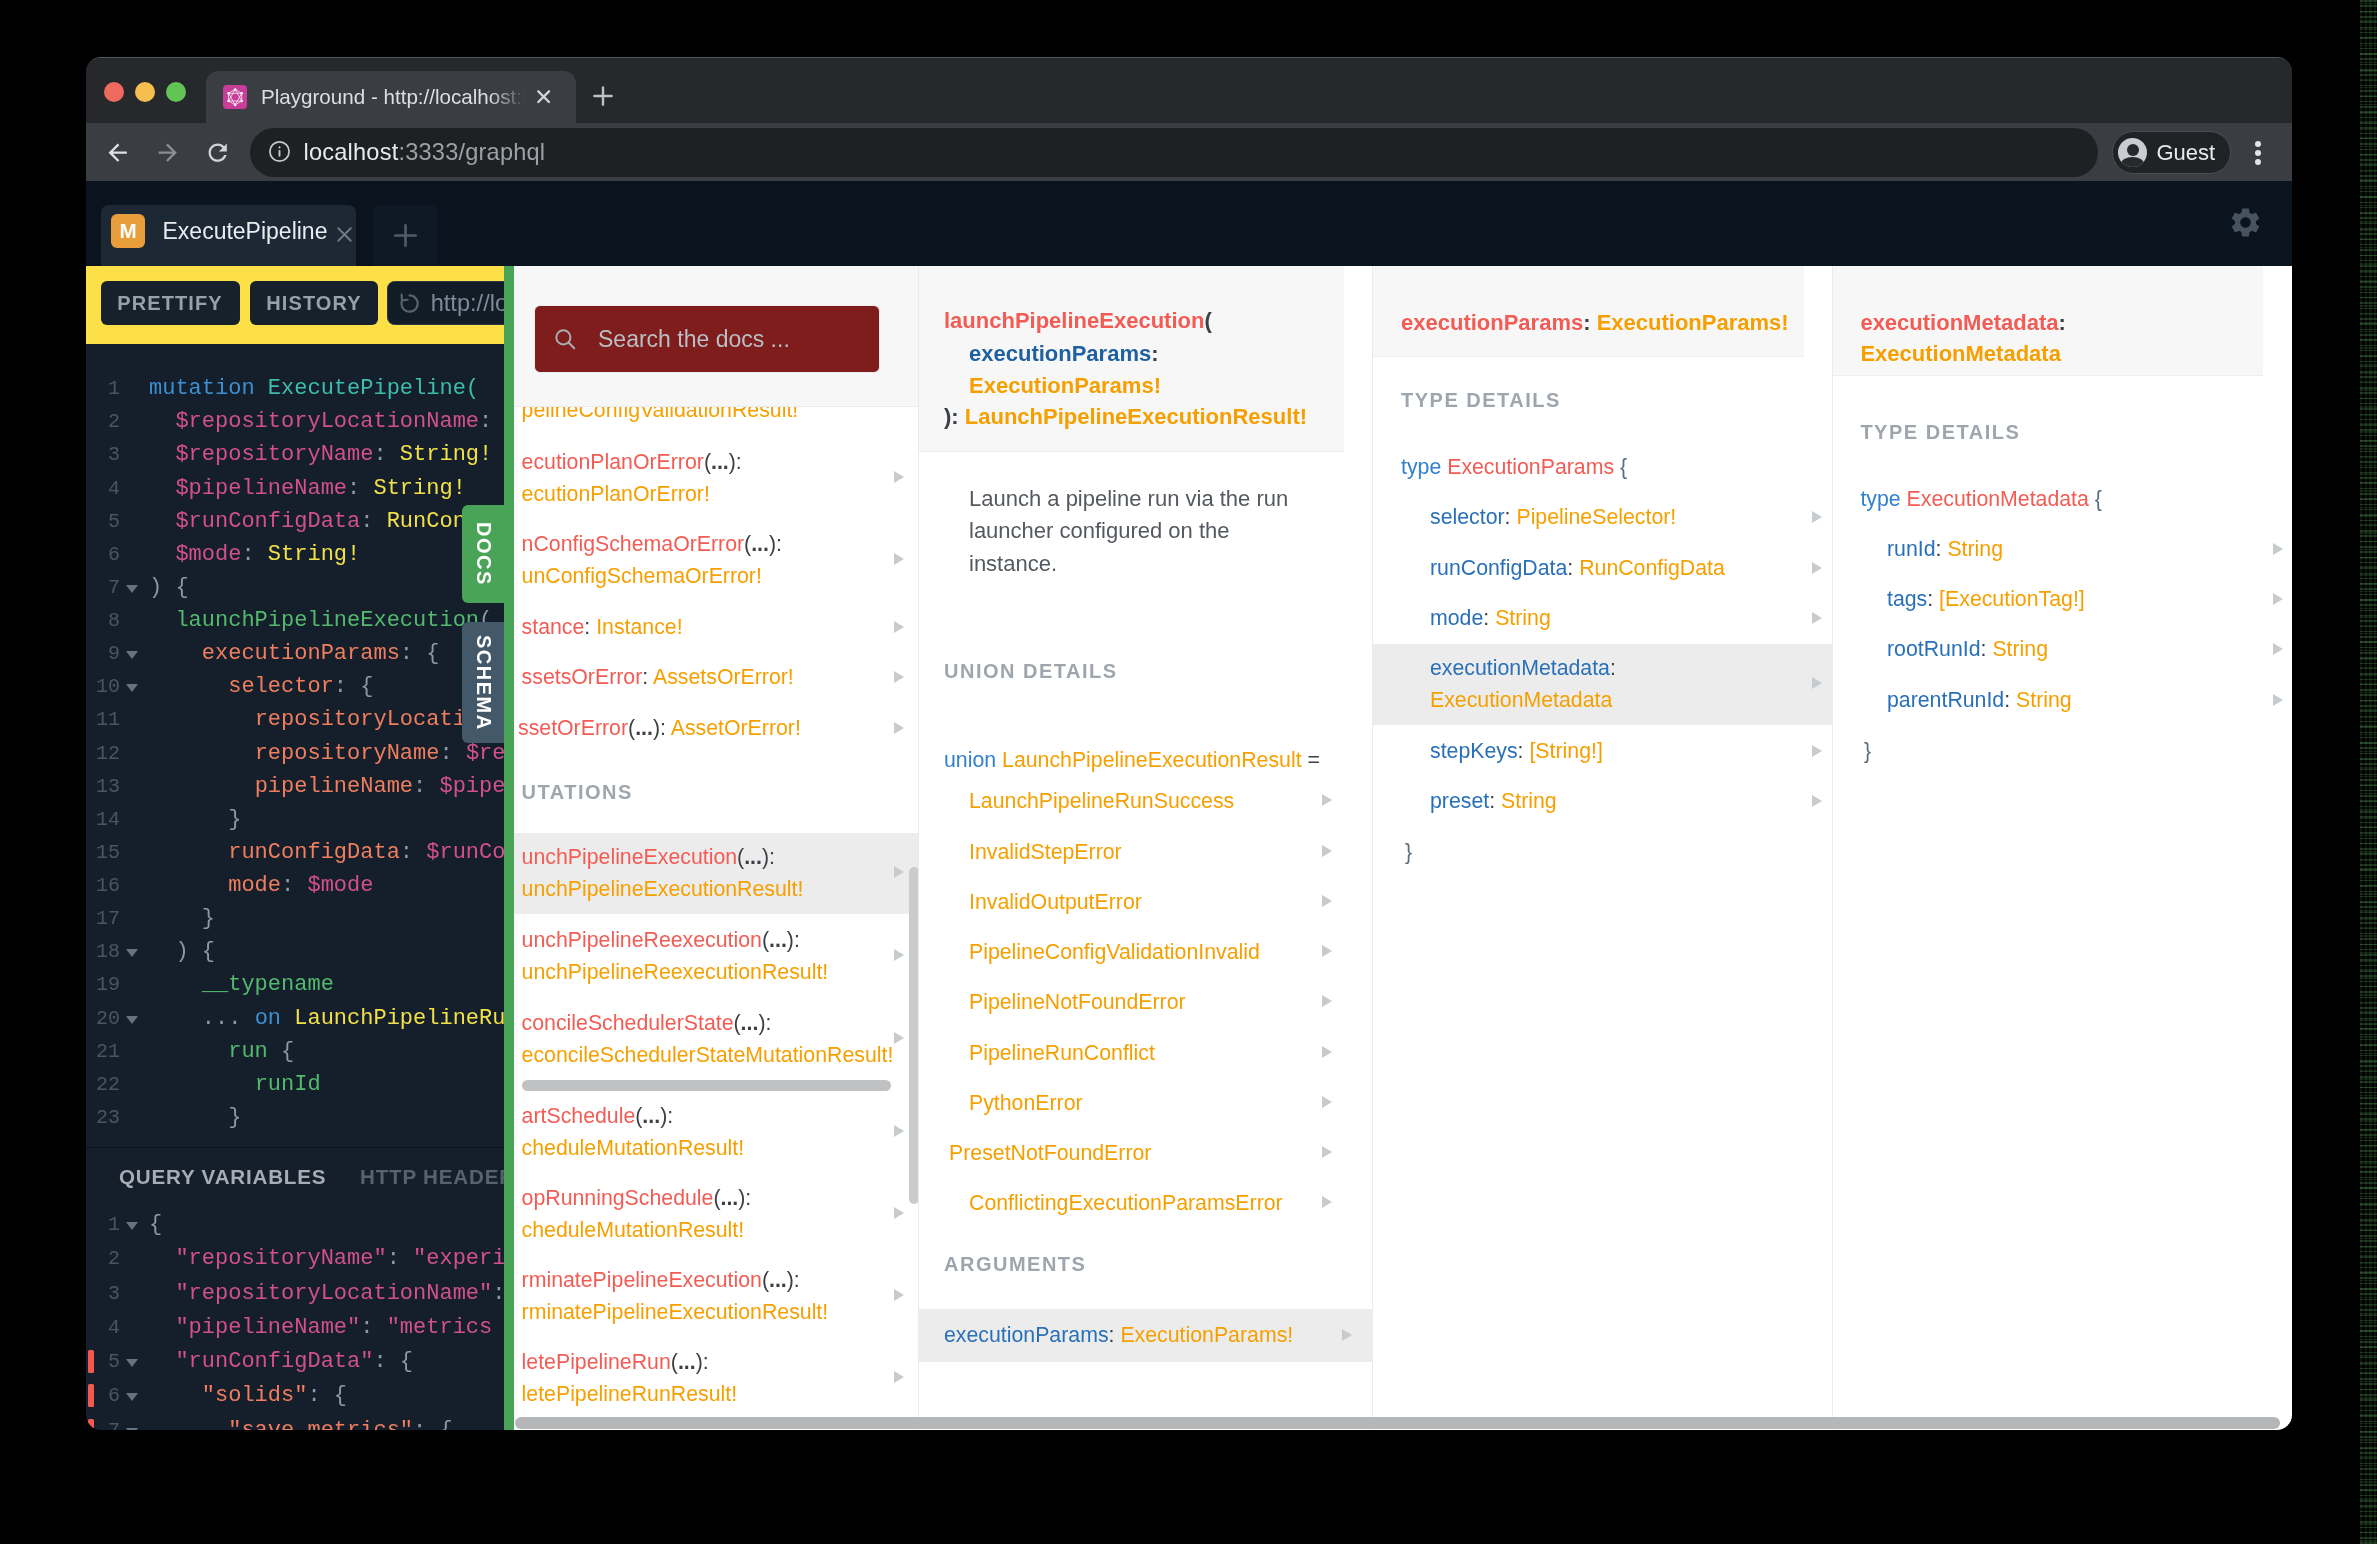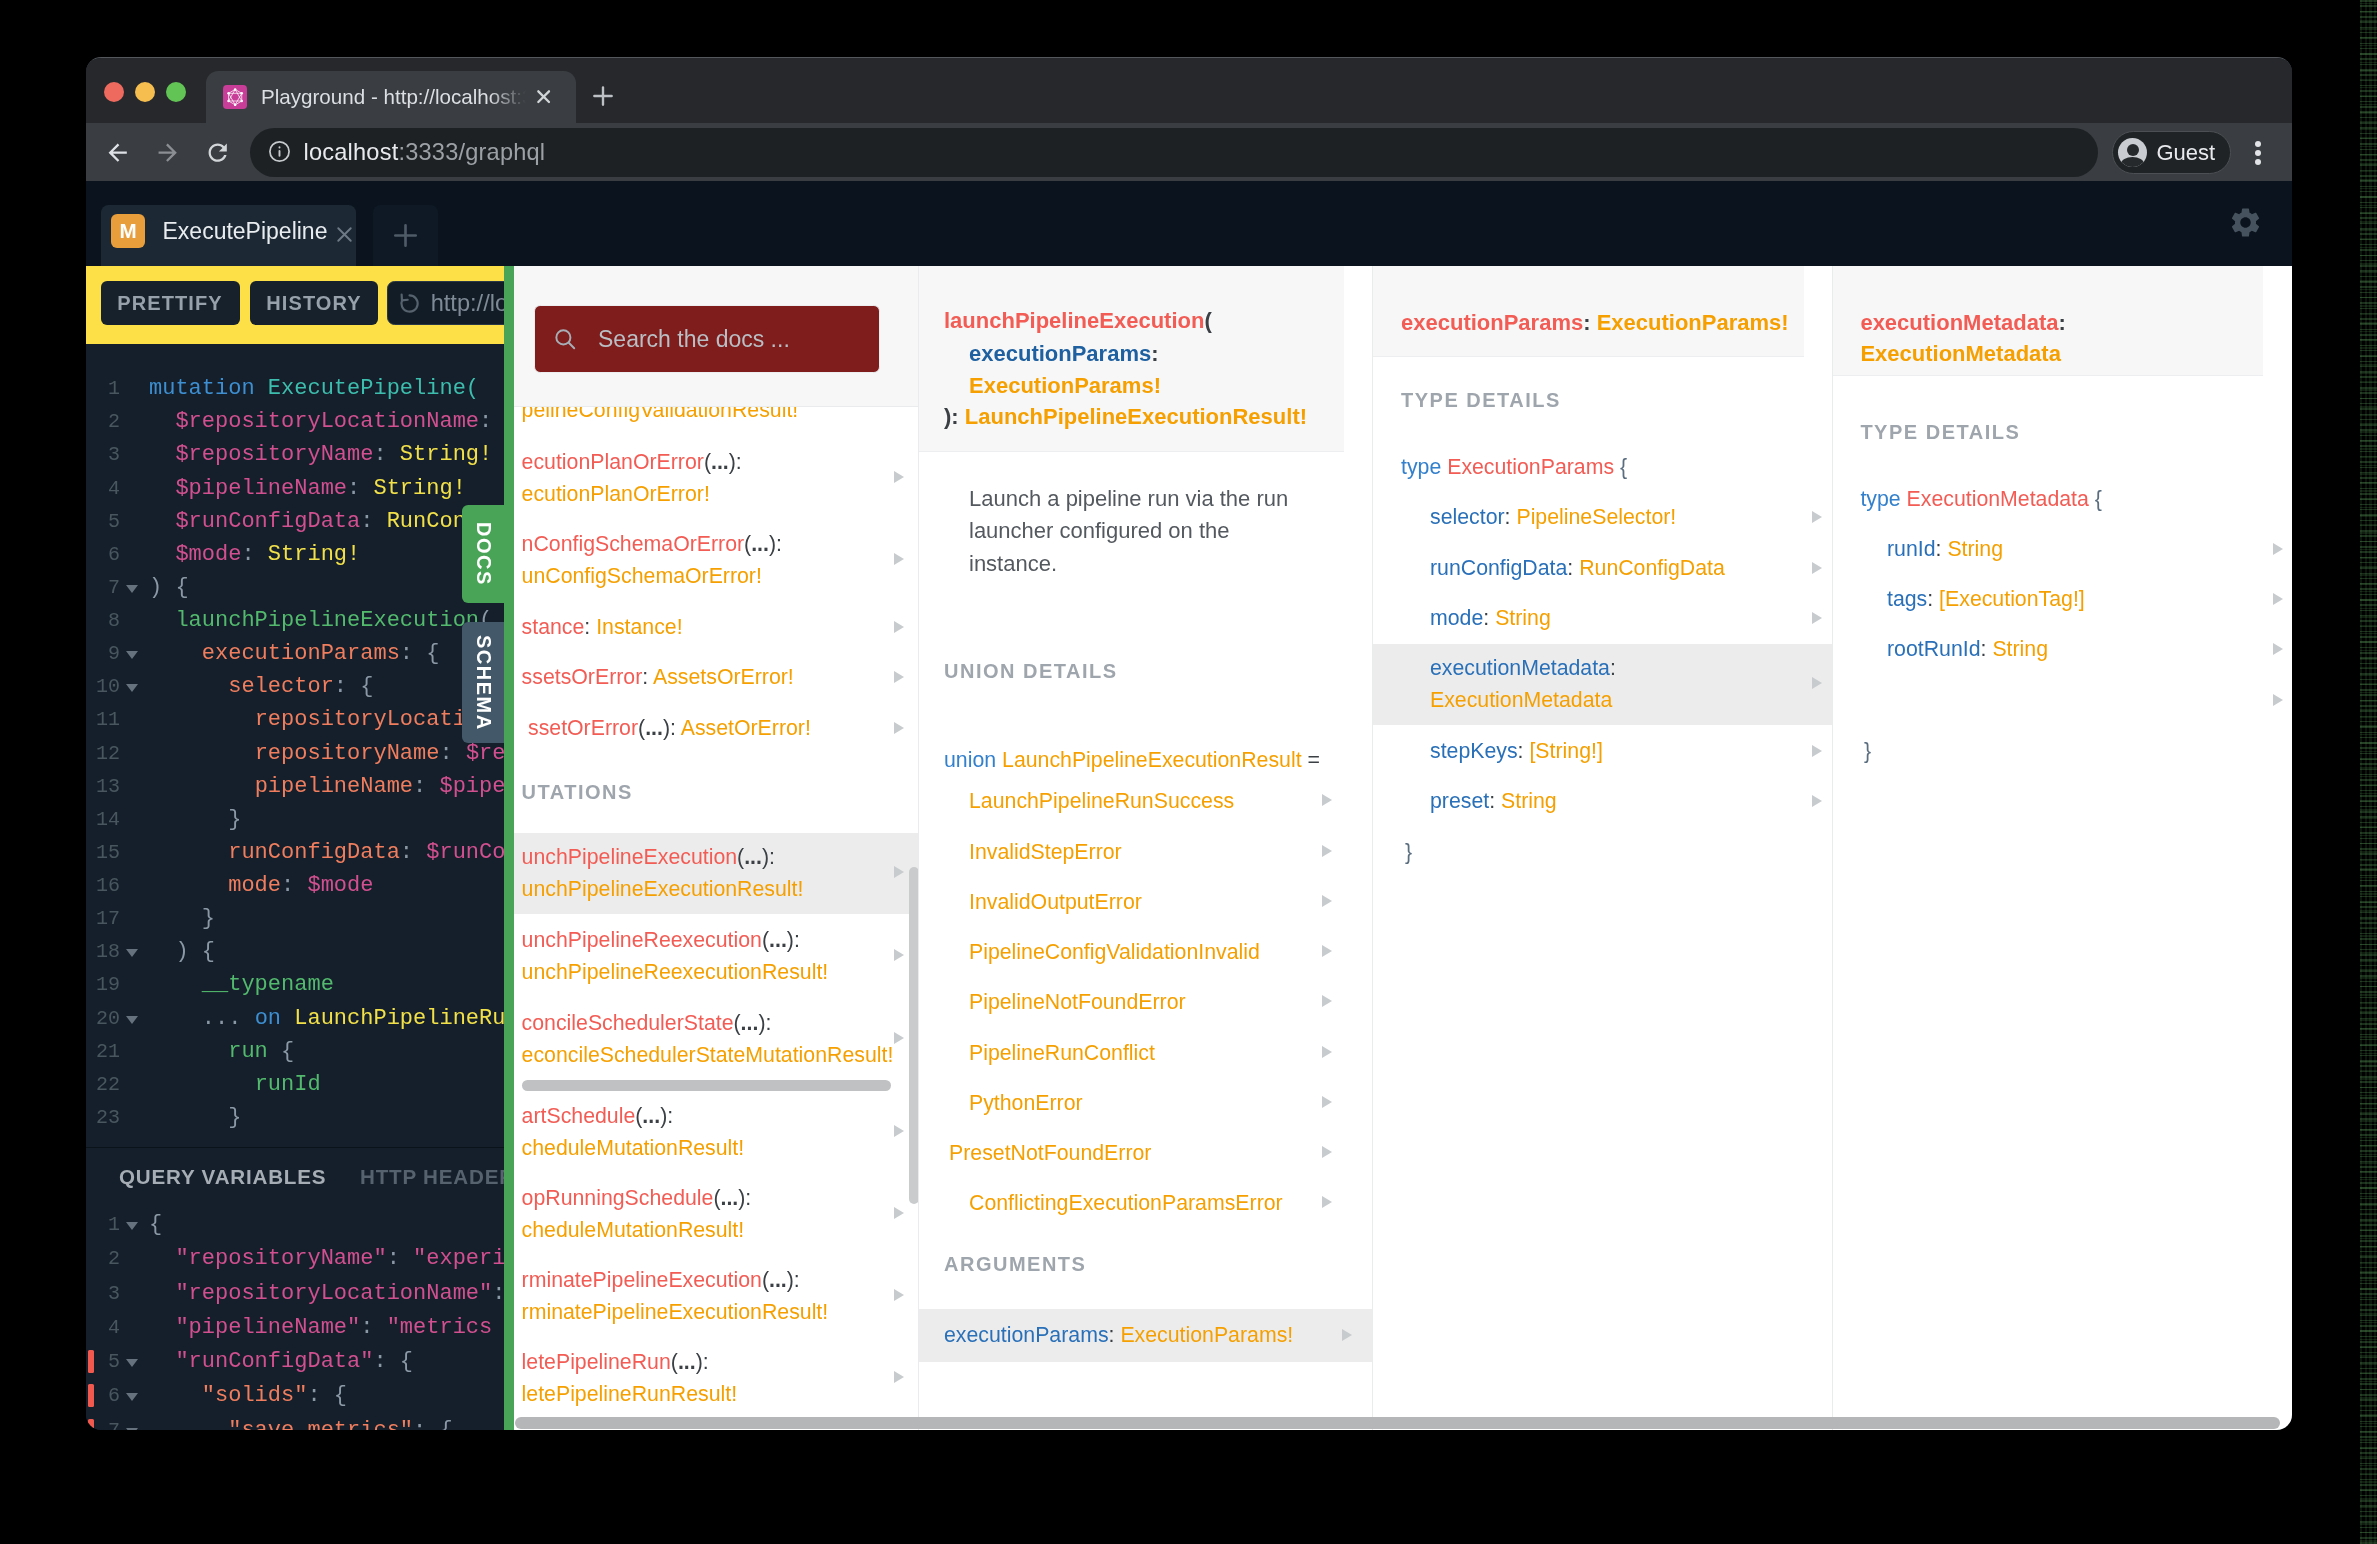--- a/index.html
+++ b/index.html
@@ -347,21 +347,21 @@
           </div>
           <div class="doc-item" style="top: 337px; padding-top: 8.4px; padding-bottom: 8.4px;">
             <div class="doc-line" style="padding-left: 7.6px;"><span class="dl-red">stance</span><span class="dl-blk">: </span><span class="dl-or">Instance!</span></div>
             <span class="chev" style="left: 380px; top: 17.5px;"></span>
           </div>
           <div class="doc-item" style="top: 387px; padding-top: 8.4px; padding-bottom: 8.4px;">
             <div class="doc-line" style="padding-left: 7.6px;"><span class="dl-red">ssetsOrError</span><span class="dl-blk">: </span><span class="dl-or">AssetsOrError!</span></div>
             <span class="chev" style="left: 380px; top: 17.5px;"></span>
           </div>
           <div class="doc-item" style="top: 438px; padding-top: 8.4px; padding-bottom: 8.4px;">
-            <div class="doc-line" style="padding-left: 14px;"><span class="dl-red">ssetOrError</span><span class="dl-blk">(</span><span class="dl-dots">...</span><span class="dl-blk">): </span><span class="dl-or">AssetOrError!</span></div>
+            <div class="doc-line" style="padding-left: 4px;"><span class="dl-red">ssetOrError</span><span class="dl-blk">(</span><span class="dl-dots">...</span><span class="dl-blk">): </span><span class="dl-or">AssetOrError!</span></div>
             <span class="chev" style="left: 380px; top: 17.5px;"></span>
           </div>
           <div class="sec-hdr" style="left: 7.6px; top: 515px;">UTATIONS</div>
           <div class="doc-item doc-sel" style="top: 567px; padding-top: 8.4px; padding-bottom: 8.4px;">
             <div class="doc-line" style="padding-left: 7.6px;"><span class="dl-red">unchPipelineExecution</span><span class="dl-blk">(</span><span class="dl-dots">...</span><span class="dl-blk">):</span></div>
             <div class="doc-line" style="padding-left: 7.6px;"><span class="dl-or">unchPipelineExecutionResult!</span></div>
             <span class="chev" style="left: 380px; top: 33px;"></span>
           </div>
           <div class="doc-item" style="top: 650px; padding-top: 8.4px; padding-bottom: 8.4px;">
             <div class="doc-line" style="padding-left: 7.6px;"><span class="dl-red">unchPipelineReexecution</span><span class="dl-blk">(</span><span class="dl-dots">...</span><span class="dl-blk">):</span></div>
@@ -478,20 +478,21 @@
           </div>
           <div class="doc-item" style="top: 309px; padding-top: 8.4px; padding-bottom: 8.4px;">
             <div class="doc-line" style="padding-left: 54px;"><span class="dl-blue">tags</span><span class="dl-blk">: </span><span class="dl-or">[ExecutionTag!]</span></div>
             <span class="chev" style="left: 440px; top: 17.5px;"></span>
           </div>
           <div class="doc-item" style="top: 359px; padding-top: 8.4px; padding-bottom: 8.4px;">
             <div class="doc-line" style="padding-left: 54px;"><span class="dl-blue">rootRunId</span><span class="dl-blk">: </span><span class="dl-or">String</span></div>
             <span class="chev" style="left: 440px; top: 17.5px;"></span>
           </div>
           <div class="doc-item" style="top: 410px; padding-top: 8.4px; padding-bottom: 8.4px;">
+            <div class="doc-line" style="padding-left: 54px;"><span class="dl-blue">parentRunId</span><span class="dl-blk">: </span><span class="dl-or">String</span></div>
             <span class="chev" style="left: 440px; top: 17.5px;"></span>
           </div>
           <div class="doc-line dl-brace" style="position: absolute; left: 31px; top: 469px;">}</div>
         </div>
     </div>
 
     <div class="dock-sb"></div>
   </div>
 
   <div class="side-tab tab-docs">

